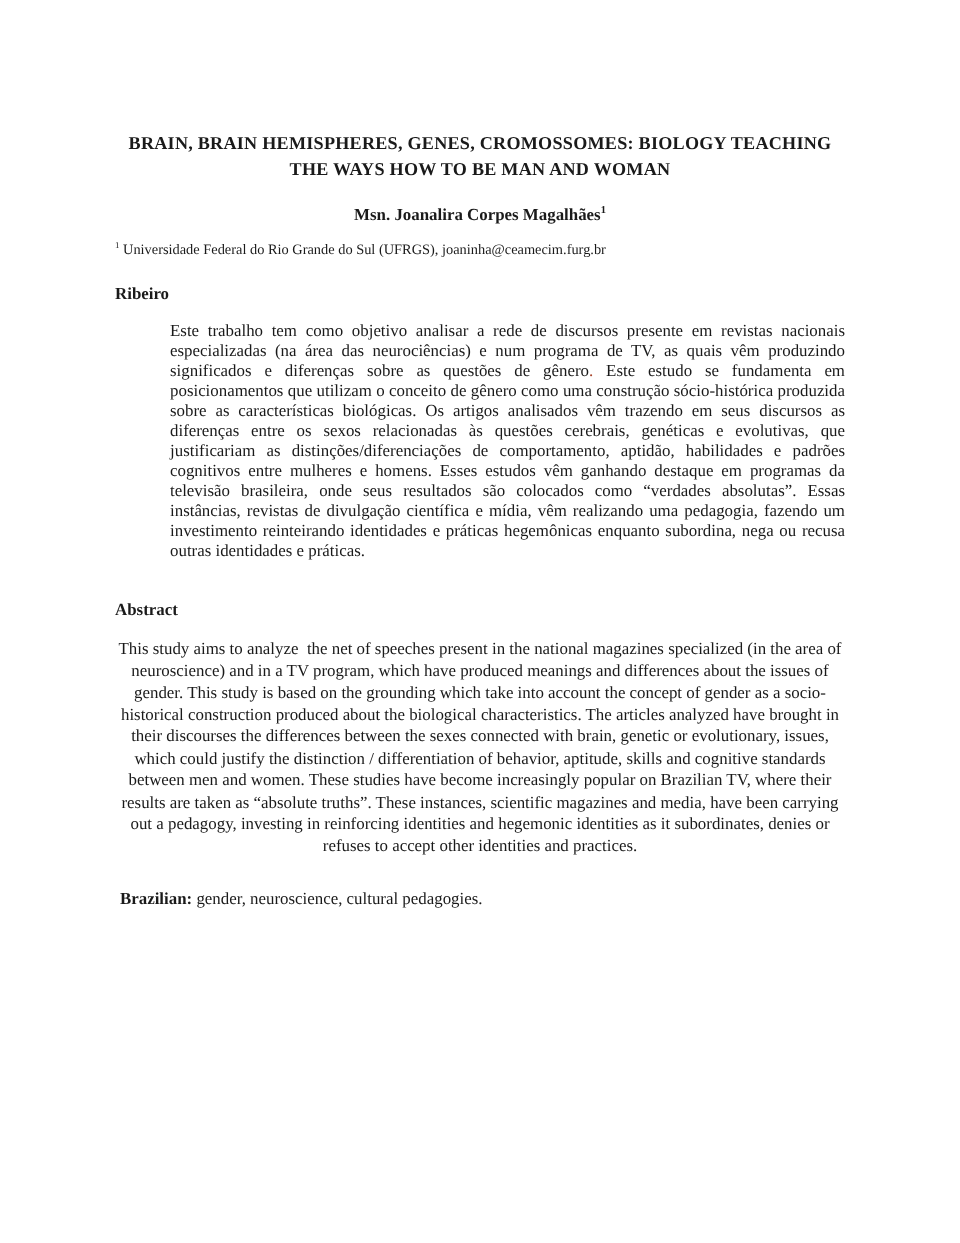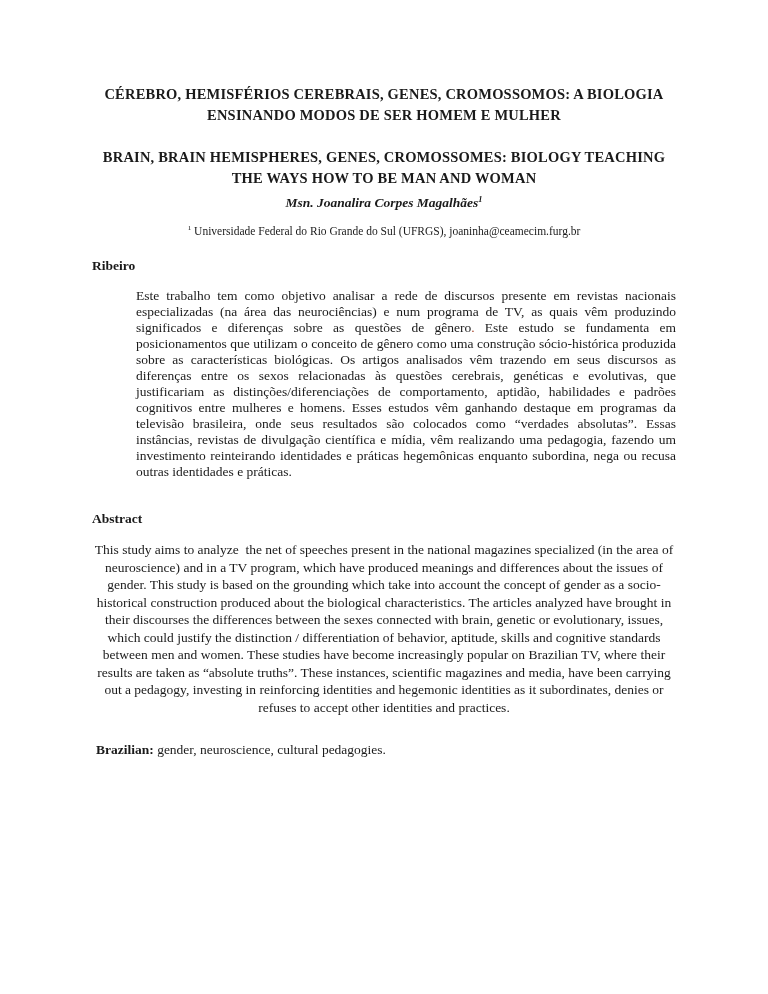--- a/index.html
+++ b/index.html
@@ -26,30 +26,28 @@
     line-height: 21px;
     font-weight: bold;
     text-align: center;
     margin: 0;
     letter-spacing: 0.2px;
   }
   .title-en {
     margin-top: 21px;
   }
   .authors {
-    margin-top: 6px;
+    margin-top: 17px;
     text-align: center;
     font-weight: bold;
     font-size: 13.5px;
     line-height: 16.5px;
-    font-style: italic;
   }
   .affiliations {
     margin-top: 12px;
-    text-align: center;
     font-size: 11.5px;
     line-height: 14.5px;
   }
   sup {
     font-size: 0.62em;
     vertical-align: super;
     line-height: 0;
   }
   .heading {
     font-size: 13.5px;
@@ -87,21 +85,20 @@
   }
   .keywords strong {
     font-weight: bold;
   }
 </style>
 </head>
 <body>
 
 <div class="page">
 
-  <h1 class="title">CÉREBRO, HEMISFÉRIOS CEREBRAIS, GENES, CROMOSSOMOS: A BIOLOGIA ENSINANDO MODOS DE SER HOMEM E MULHER</h1>
 
   <h1 class="title title-en">BRAIN, BRAIN HEMISPHERES, GENES, CROMOSSOMES: BIOLOGY TEACHING THE WAYS HOW TO BE MAN AND WOMAN</h1>
 
   <div class="authors">
     <div><span>Msn. Joanalira Corpes Magalhães</span><sup>1</sup></div>
   </div>
 
   <div class="affiliations">
     <div><sup>1</sup><span> Universidade Federal do Rio Grande do Sul (UFRGS), joaninha@ceamecim.furg.br</span></div>
   </div>

